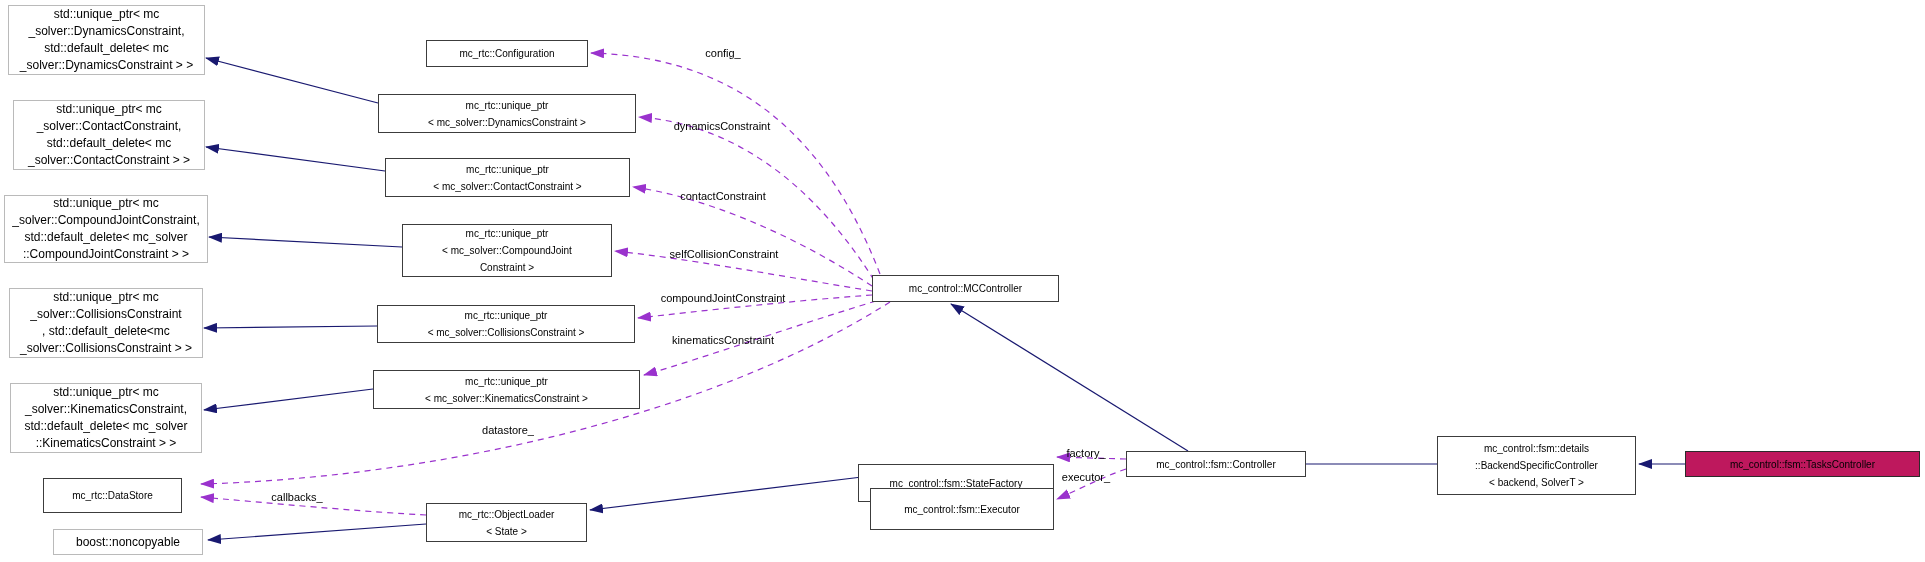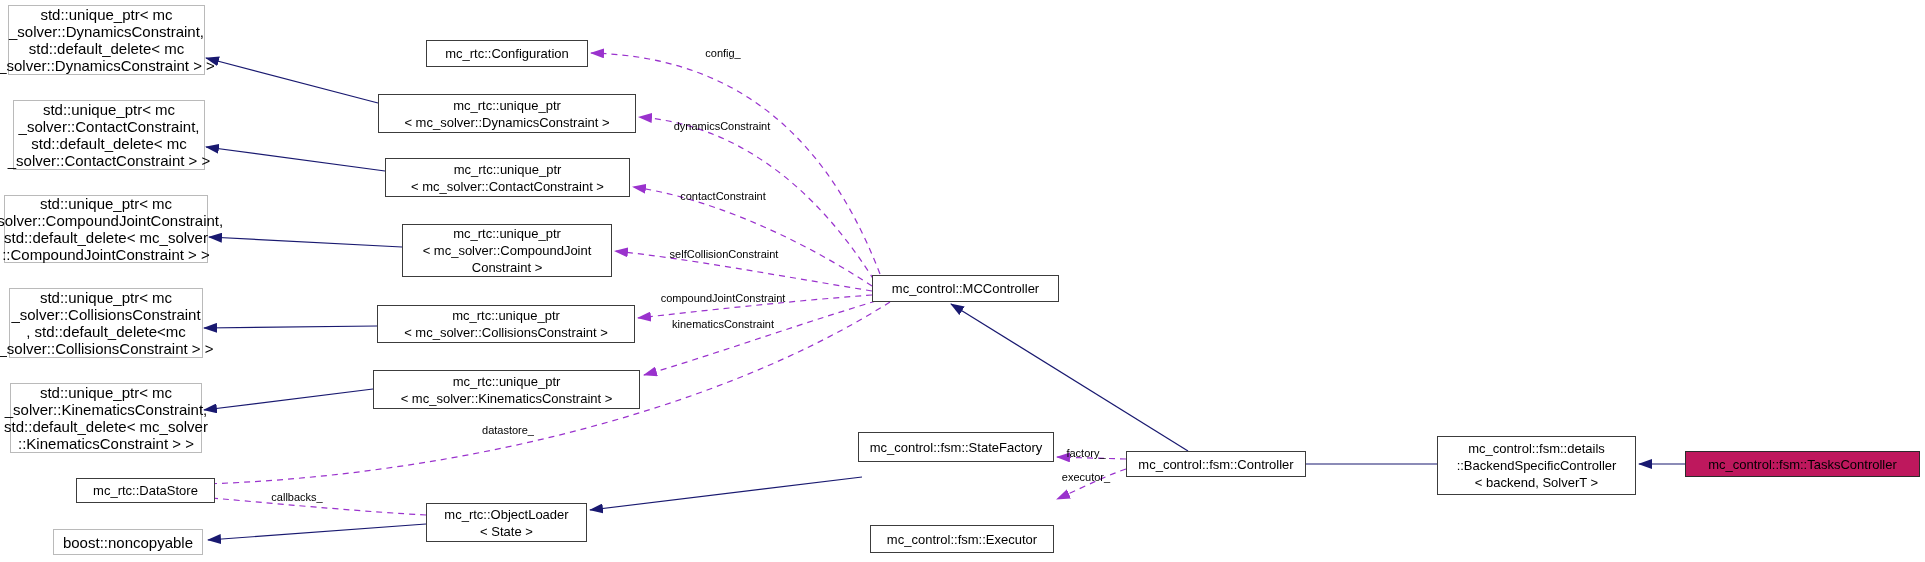--- a/index.html
+++ b/index.html
@@ -10,30 +10,30 @@
     font-family:"Liberation Sans", sans-serif;
     overflow:hidden;
   }
   #edges{position:absolute;left:0;top:0;width:1925px;height:562px;}
   .node{
     position:absolute;
     box-sizing:border-box;
     border:1px solid #3c3c3c;
     background:#ffffff;
     color:#000;
-    font-size:13px;
+    font-size:10px;
     line-height:17px;
     display:flex;
     align-items:center;
     justify-content:center;
     text-align:center;
     white-space:pre;
     cursor:pointer;
   }
-  .node.ext{border-color:#bababa;font-size:15px;cursor:default;}
+  .node.ext{border-color:#bababa;font-size:12px;cursor:default;}
   .node.selected{background:#be185d;border-color:#2b2b2b;cursor:default;}
   .edge-label{
     position:absolute;
     transform:translate(-50%,-50%);
     font-size:11px;
     color:#000;
     white-space:nowrap;
   }
 </style>
 </head>
@@ -93,48 +93,48 @@
   <div class="node ext" style="left:9px;top:288px;width:194px;height:70px">std::unique_ptr&lt; mc
 _solver::CollisionsConstraint
 , std::default_delete&lt;mc
 _solver::CollisionsConstraint &gt; &gt;</div>
   <div class="node ext" style="left:10px;top:383px;width:192px;height:70px">std::unique_ptr&lt; mc
 _solver::KinematicsConstraint,
 std::default_delete&lt; mc_solver
 ::KinematicsConstraint &gt; &gt;</div>
   <div class="node ext" style="left:53px;top:529px;width:150px;height:26px">boost::noncopyable</div>
 
-  <div class="node" style="left:76px;top:478px;width:139px;height:25px">mc_rtc::DataStore</div>
+  <div class="node" style="left:43px;top:478px;width:139px;height:35px">mc_rtc::DataStore</div>
   <div class="node" style="left:426px;top:40px;width:162px;height:27px">mc_rtc::Configuration</div>
   <div class="node" style="left:378px;top:94px;width:258px;height:39px">mc_rtc::unique_ptr
 &lt; mc_solver::DynamicsConstraint &gt;</div>
   <div class="node" style="left:385px;top:158px;width:245px;height:39px">mc_rtc::unique_ptr
 &lt; mc_solver::ContactConstraint &gt;</div>
   <div class="node" style="left:402px;top:224px;width:210px;height:53px">mc_rtc::unique_ptr
 &lt; mc_solver::CompoundJoint
 Constraint &gt;</div>
   <div class="node" style="left:377px;top:305px;width:258px;height:38px">mc_rtc::unique_ptr
 &lt; mc_solver::CollisionsConstraint &gt;</div>
   <div class="node" style="left:373px;top:370px;width:267px;height:39px">mc_rtc::unique_ptr
 &lt; mc_solver::KinematicsConstraint &gt;</div>
   <div class="node" style="left:426px;top:503px;width:161px;height:39px">mc_rtc::ObjectLoader
 &lt; State &gt;</div>
   <div class="node" style="left:872px;top:275px;width:187px;height:27px">mc_control::MCController</div>
-  <div class="node" style="left:858px;top:432px;width:196px;height:30px">mc_control::fsm::StateFactory</div>
-  <div class="node" style="left:870px;top:525px;width:184px;height:28px">mc_control::fsm::Executor</div>
+  <div class="node" style="left:858px;top:464px;width:196px;height:38px">mc_control::fsm::StateFactory</div>
+  <div class="node" style="left:870px;top:488px;width:184px;height:42px">mc_control::fsm::Executor</div>
   <div class="node" style="left:1126px;top:451px;width:180px;height:26px">mc_control::fsm::Controller</div>
   <div class="node" style="left:1437px;top:436px;width:199px;height:59px">mc_control::fsm::details
 ::BackendSpecificController
 &lt; backend, SolverT &gt;</div>
   <div class="node selected" style="left:1685px;top:451px;width:235px;height:26px">mc_control::fsm::TasksController</div>
 
   <div class="edge-label" style="left:723px;top:53px">config_</div>
   <div class="edge-label" style="left:722px;top:126px">dynamicsConstraint</div>
   <div class="edge-label" style="left:723px;top:196px">contactConstraint</div>
   <div class="edge-label" style="left:724px;top:254px">selfCollisionConstraint</div>
   <div class="edge-label" style="left:723px;top:298px">compoundJointConstraint</div>
-  <div class="edge-label" style="left:723px;top:324px">kinematicsConstraint</div>
+  <div class="edge-label" style="left:723px;top:340px">kinematicsConstraint</div>
   <div class="edge-label" style="left:508px;top:430px">datastore_</div>
   <div class="edge-label" style="left:297px;top:497px">callbacks_</div>
   <div class="edge-label" style="left:1086px;top:453px">factory_</div>
   <div class="edge-label" style="left:1086px;top:477px">executor_</div>
 
 </div>
 
 </body></html>

